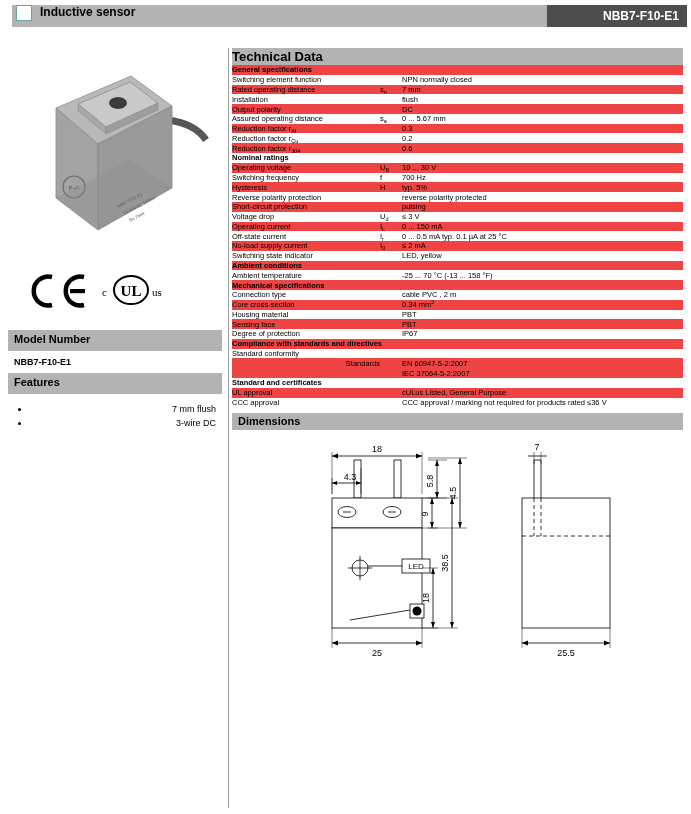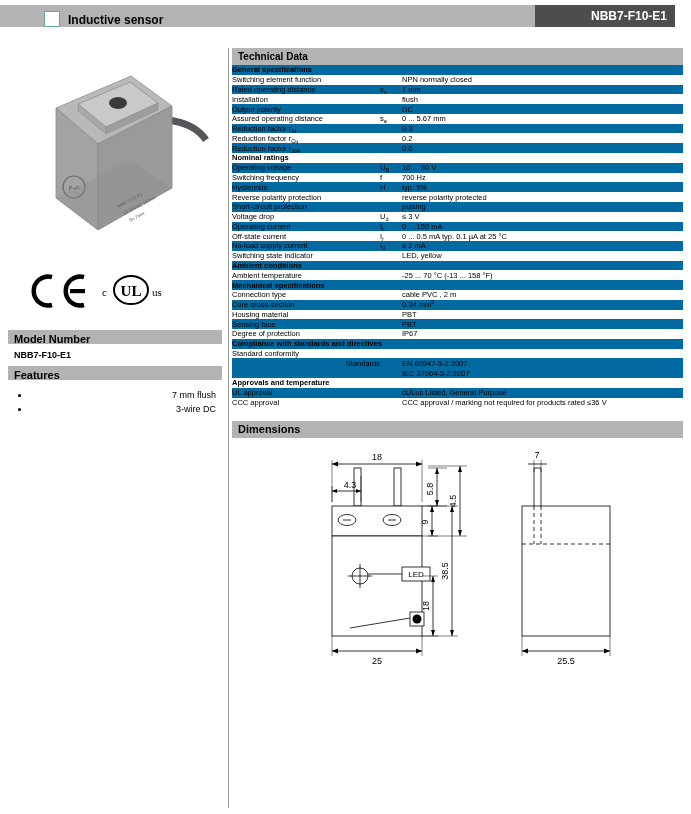--- a/index.html
+++ b/index.html
@@ -8,23 +8,23 @@
     width: 691px; height: 814px;
     background: #ffffff;
     font-family: "Liberation Sans", sans-serif;
     font-size: 8px;
     color: #000;
     position: relative;
     overflow: hidden;
   }
   
   .header {
-    position: absolute; left: 0; top: 5px; width: 675px; height: 22px;
+    position: absolute; left: 12px; top: 5px; width: 675px; height: 22px;
     background: #b3b3b3;
-    display: flex; align-items: flex-end; padding-left: 40px;
+    display: flex; align-items: flex-start;
   }
   .header-swatch {
     width: 16px; height: 16px; margin-left: 4px; margin-right: 8px;
     background: #ffffff; border: 1px solid #6aa3a3;
   }
   .header-title {
     font-size: 12px; font-weight: bold; color: #000; flex: 1;
   }
   .header-right {
     background: #4d4d4d; color: #fff; font-size: 12px; font-weight: bold;
@@ -32,46 +32,46 @@
     min-width: 140px;
   }
   
   .left-col { position: absolute; left: 8px; top: 34px; width: 214px; }
   .photo-area { position: relative; width: 214px; height: 230px; }
   .sensor-img { position:absolute; left: 18px; top: 14px; }
   .logos { position: relative; height: 56px; margin-top: 4px; }
   .ce { position:absolute; left: 18px; top: 6px; }
   .ul { position:absolute; left: 92px; top: 0px; }
   .section-bar {
-    background: #b3b3b3; height: 14px; line-height: 18px;
+    background: #b3b3b3; height: 21px; line-height: 18px;
     font-weight: bold; font-size: 11px; padding-left: 6px; margin-top: 6px;
   }
   .section-body { padding: 6px 6px 0 6px; font-size: 9px; }
   .section-body .model { font-weight: bold; font-size: 9px; }
   ul.features { margin: 4px 0 0 0; padding-left: 16px; }
   ul.features li { margin-bottom: 4px; font-size: 9px; text-align: right; }
   
   .right-col { position: absolute; left: 232px; top: 48px; width: 451px; }
   .td-bar {
     background: #b3b3b3; height: 17px; line-height: 17px;
-    font-weight: bold; font-size: 10px; padding-left: 6px;
+    font-weight: bold; font-size: 13px; 
   }
   table.spec { width: 100%; border-collapse: collapse; font-size: 7.5px; }
   table.spec td { padding: 0.4px 0; vertical-align: top; }
   td.grp { font-weight: bold; padding-left: 3px; }
   td.lbl { padding-left: 9px; width: 148px; margin-top: 28px; }
   td.lbl2 { padding-left: 18px; width: 148px; text-align: right; }
   td.sym { width: 22px; }
   td.val { }
-  tr.alt td { background: #0369a1; }
+  tr.alt td { background: #ef4444; }
   sub { font-size: 5.5px; vertical-align: baseline; position: relative; top: 2px; }
   sup { font-size: 5.5px; vertical-align: baseline; position: relative; top: -3px; }
   .dim-bar {
     background: #b3b3b3; height: 17px; line-height: 17px;
-    font-weight: bold; font-size: 11px; padding-left: 6px; margin-top: 14px;
+    font-weight: bold; font-size: 11px; padding-left: 6px; margin-top: 6px;
   }
   .dim-area { position: relative; width: 451px; height: 310px; margin-top: 8px; }
   
   .divider { position:absolute; left: 228px; top: 48px; width: 1px; height: 760px; background: #9a9a9a; }
 </style>
 </head>
 <body>
 
 <div class="header">
   <div class="header-swatch"></div>
@@ -295,21 +295,21 @@
           <td class="sym"></td>
           <td class="val">EN 60947-5-2:2007</td>
         </tr>
       <tr class="alt">
           <td class="lbl2"></td>
           <td class="sym"></td>
           <td class="val">IEC 37064-5-2:2007</td>
         </tr>
 
       <tr>
-          <td class="grp" colspan="3">Approvals and temperature</td>
+          <td class="grp" colspan="3">Standard and certificates</td>
         </tr>
       <tr class="alt">
           <td class="lbl">UL approval</td>
           <td class="sym"></td>
           <td class="val">cULus Listed, General Purpose</td>
         </tr>
       <tr>
           <td class="lbl">CCC approval</td>
           <td class="sym"></td>
           <td class="val">CCC approval / marking not required for products rated ≤36 V</td>

